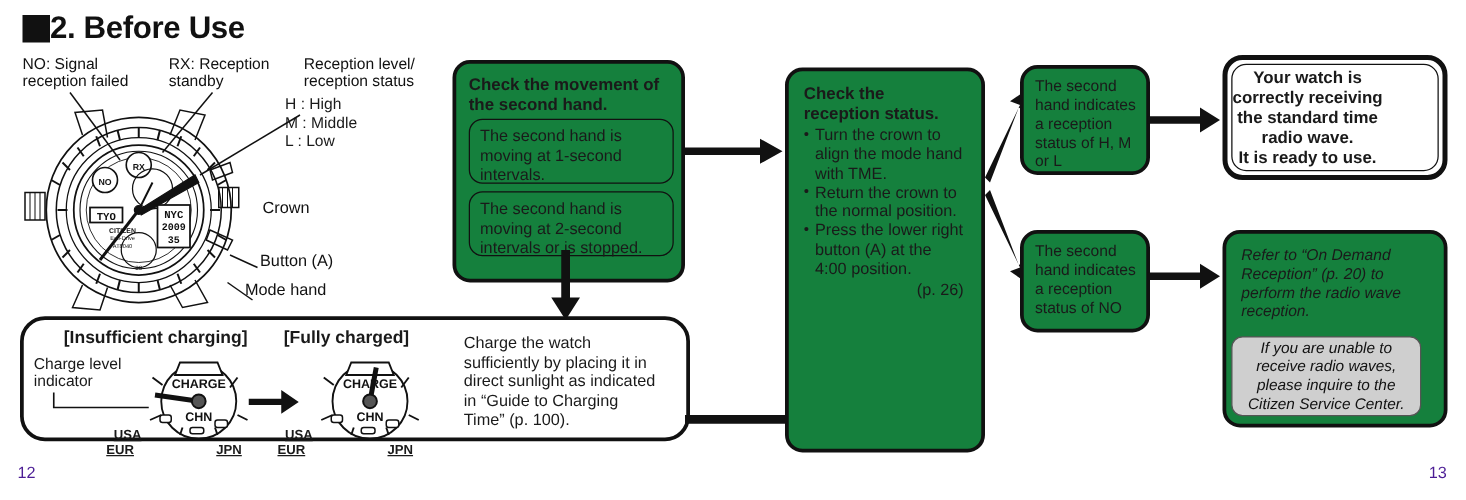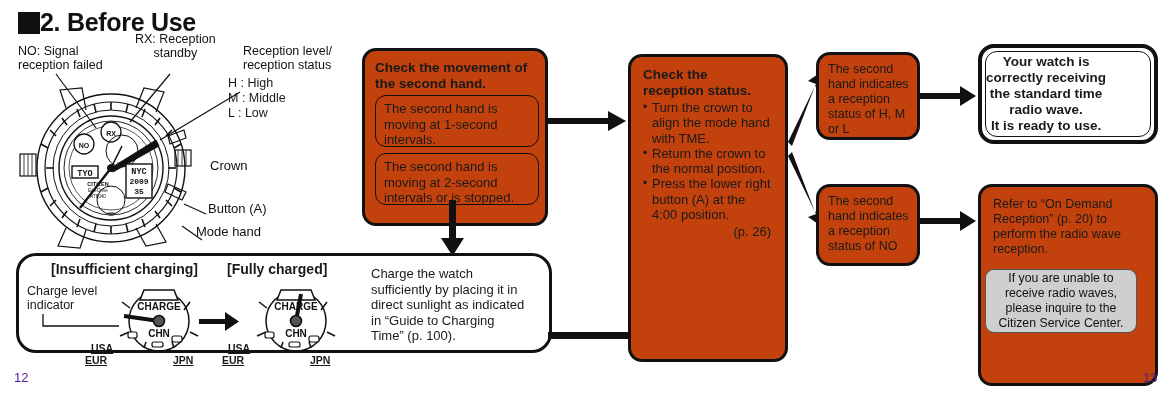--- a/index.html
+++ b/index.html
@@ -57,21 +57,21 @@
     line-height: 15px;
     color: #111;
     white-space: nowrap;
   }
 
   
   .fbox {
     box-sizing: border-box;
     border: 3px solid #111;
     border-radius: 14px;
-    background: #c2410c;
+    background: #15803d;
   }
   .fbox.thin {
     border-width: 1.6px;
     border-radius: 11px;
   }
   .fbox-title {
     font-size: 13.5px;
     font-weight: bold;
     line-height: 15.5px;
     white-space: pre-line;
@@ -181,21 +181,21 @@
 <div id="page">
 
   <div class="abs" id="heading">
     <span class="sq"></span>
     <span class="txt">2. Before Use</span>
   </div>
 
   <div class="abs callout" style="left:18px; top:44px;">NO: Signal
 reception failed</div>
 
-  <div class="abs callout" style="left:135px; top:32px;text-align:center;">RX: Reception
+  <div class="abs callout" style="left:135px; top:44px;">RX: Reception
 standby</div>
 
   <div class="abs callout" style="left:243px; top:44px;">Reception level/
 reception status</div>
 
   <div class="abs lvl-list" style="left:228px; top:76px;">H : High
 M : Middle
 L : Low</div>
 
   <svg class="abs" style="left:0; top:0; width:360px; height:250px;">
@@ -456,21 +456,21 @@
   <div class="abs dbox-outer" style="left:978px; top:44px; width:180px; height:100px;">
     <div class="dbox-inner">
       <div class="t">Your watch is
 correctly receiving
 the standard time
 radio wave.
 It is ready to use.</div>
     </div>
   </div>
 
-  <div class="abs fbox" style="left:978px; top:184px; width:180px; height:202px;">
+  <div class="abs fbox" style="left:978px; top:184px; width:180px; height:158px;font-style:italic;">
     <div class="fbox-text small" style="margin:10px 0 0 12px;">Refer to “On Demand
 Reception” (p. 20) to
 perform the radio wave
 reception.</div>
     <div class="graybox" style="position:absolute; left:4px; top:82px; width:152px; height:64px;">
       <div class="t">If you are unable to
 receive radio waves,
 please inquire to the
 Citizen Service Center.</div>
     </div>

